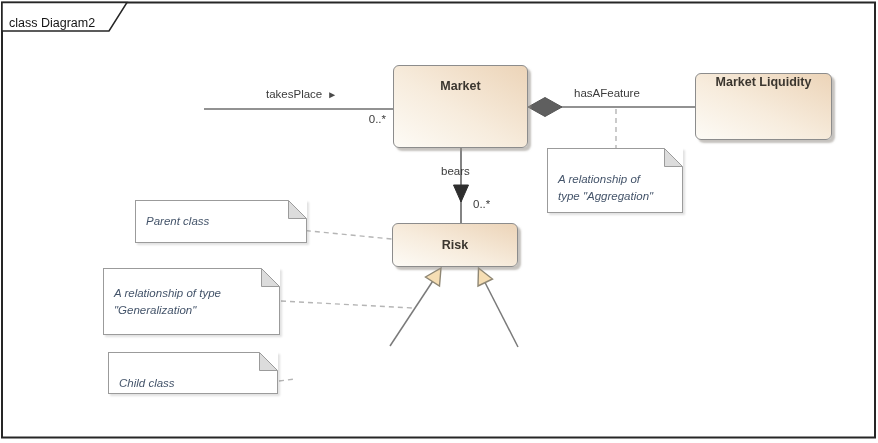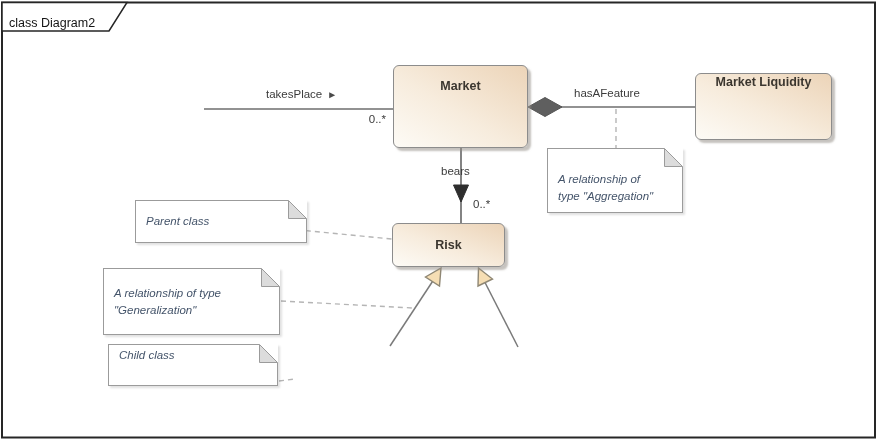--- a/index.html
+++ b/index.html
@@ -69,21 +69,21 @@
 
 
   <div class="cls top-align" style="left:393px;top:65px;width:135px;height:83px;padding-top:13px;">
     <span>Market</span>
   </div>
 
   <div class="cls top-align" style="left:695px;top:73px;width:137px;height:67px;padding-top:1px;">
     <span>Market Liquidity</span>
   </div>
 
-  <div class="cls" style="left:392px;top:223px;width:113px;height:44px;">
+  <div class="cls" style="left:392px;top:223px;width:126px;height:44px;">
     <span>Risk</span>
   </div>
 
 
 
   <div class="note" style="left:103px;top:200px;width:172px;height:43px;margin-left:32px;">
     <svg class="fold" width="19" height="19">
       <path d="M19,0 L19,19 L0,0 Z" fill="#ffffff"></path>
       <path d="M0.5,0.5 L18.5,18.5 L0.5,18.5 Z" fill="#dcdcdc" stroke="#9b9b9b" stroke-width="1"></path>
     </svg>
@@ -91,21 +91,21 @@
   </div>
 
   <div class="note" style="left:103px;top:268px;width:177px;height:67px;">
     <svg class="fold" width="19" height="19">
       <path d="M19,0 L19,19 L0,0 Z" fill="#ffffff"></path>
       <path d="M0.5,0.5 L18.5,18.5 L0.5,18.5 Z" fill="#dcdcdc" stroke="#9b9b9b" stroke-width="1"></path>
     </svg>
     <span>A relationship of type "Generalization"</span>
   </div>
 
-  <div class="note" style="left:108px;top:344px;width:170px;height:42px;align-items:flex-end;padding-bottom:22px;">
+  <div class="note" style="left:108px;top:352px;width:170px;height:42px;align-items:flex-end;padding-bottom:2px;">
     <svg class="fold" width="19" height="19">
       <path d="M19,0 L19,19 L0,0 Z" fill="#ffffff"></path>
       <path d="M0.5,0.5 L18.5,18.5 L0.5,18.5 Z" fill="#dcdcdc" stroke="#9b9b9b" stroke-width="1"></path>
     </svg>
     <span>Child class</span>
   </div>
 
   <div class="note" style="left:547px;top:148px;width:136px;height:65px;align-items:flex-end;padding-bottom:8px;">
     <svg class="fold" width="19" height="19">
       <path d="M19,0 L19,19 L0,0 Z" fill="#ffffff"></path>

